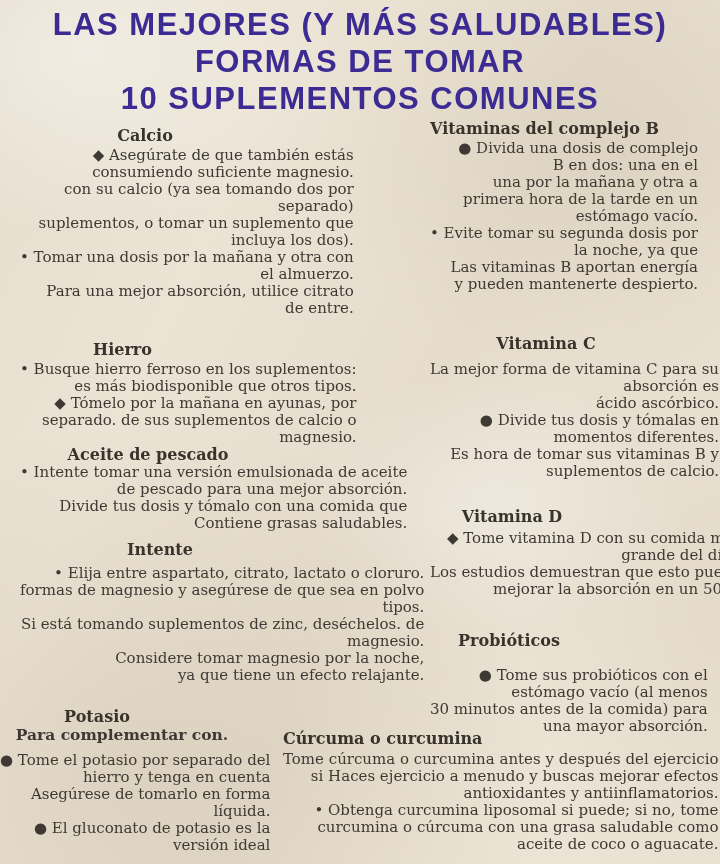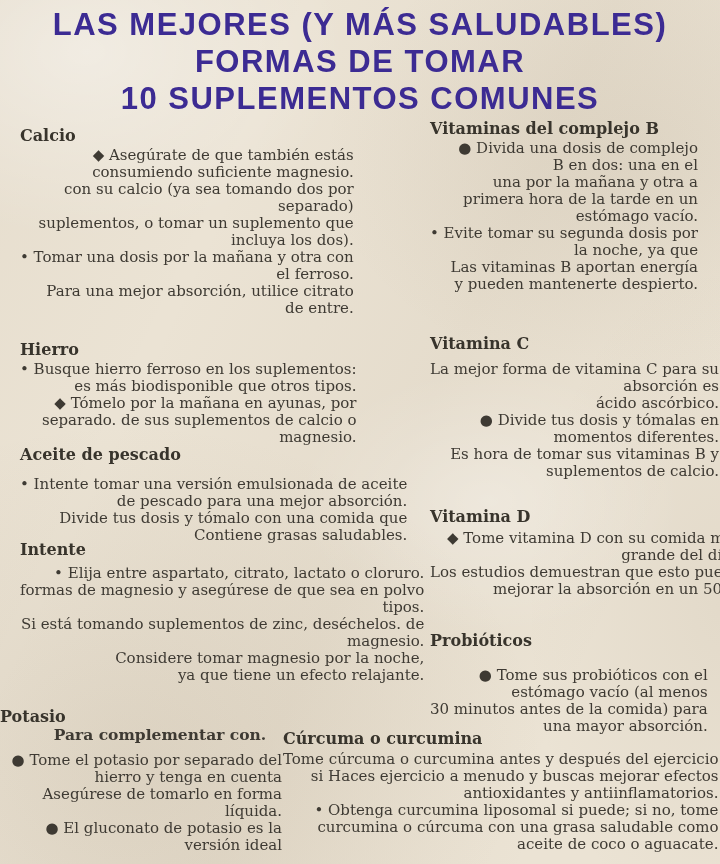--- a/index.html
+++ b/index.html
@@ -29,34 +29,34 @@
     color:#3c2b93;
   }
   .sec{position:absolute;}
   .hd{
     margin:0;
     font-size:16px;
     line-height:18px;
     font-weight:bold;
     color:#38342c;
   }
-  .hd.centered{}
+  .hd.centered{text-align:center;}
   .sub{
-    font-size:15.5px;line-height:18px;font-weight:bold;text-align:center;padding-left:38px;
+    font-size:15.5px;line-height:18px;font-weight:bold;text-align:center;
   }
   .body{font-weight:normal;text-align:right;}
   .body .line{
     font-size:15px;
     line-height:17px;
     white-space:nowrap;
   }
   
   .sec-calcio{left:20px;top:127px;}   .hd-calcio{width:250px;margin-bottom:2px;}
   .sec-hierro{left:20px;top:341px;}   .hd-hierro{width:205px;margin-bottom:2px;}
-  .sec-aceite{left:20px;top:446px;}   .hd-aceite{width:256px;margin-bottom:12px;}
+  .sec-aceite{left:20px;top:446px;}   .hd-aceite{width:256px;}
   .sec-magnesio{left:20px;top:541px;} .hd-magnesio{width:280px;margin-bottom:6px;}
   .sec-potasio{left:0;top:708px;}     .hd-potasio{width:194px;}
   .sub-potasio{width:244px;margin-bottom:8px;}
   .sec-vitb{left:430px;top:120px;}    .hd-vitb{margin-bottom:2px;}
   .sec-vitc{left:430px;top:335px;}    .hd-vitc{width:232px;margin-bottom:8px;}
   .sec-vitd{left:430px;top:508px;}    .hd-vitd{width:164px;margin-bottom:4px;}
   .sec-prob{left:430px;top:632px;}    .hd-prob{width:158px;margin-bottom:17px;}
   .sec-curcuma{left:283px;top:730px;} .hd-curcuma{margin-bottom:3px;}
 </style>
 </head>
@@ -73,21 +73,21 @@
   <section class="sec sec-calcio">
     <h2 class="hd centered hd-calcio">Calcio</h2>
     <div class="body">
         <div class="line">◆ Asegúrate de que también estás</div>
         <div class="line">consumiendo suficiente magnesio.</div>
         <div class="line">con su calcio (ya sea tomando dos por</div>
         <div class="line">separado)</div>
         <div class="line">suplementos, o tomar un suplemento que</div>
         <div class="line">incluya los dos).</div>
         <div class="line">• Tomar una dosis por la mañana y otra con</div>
-        <div class="line">el ferroso.</div>
+        <div class="line">el almuerzo.</div>
         <div class="line">Para una mejor absorción, utilice citrato</div>
         <div class="line">de entre.</div>
       </div>
   </section>
 
   <section class="sec sec-vitb">
     <h2 class="hd hd-vitb">Vitaminas del complejo B</h2>
     <div class="body">
         <div class="line">● Divida una dosis de complejo</div>
         <div class="line">B en dos: una en el</div>

